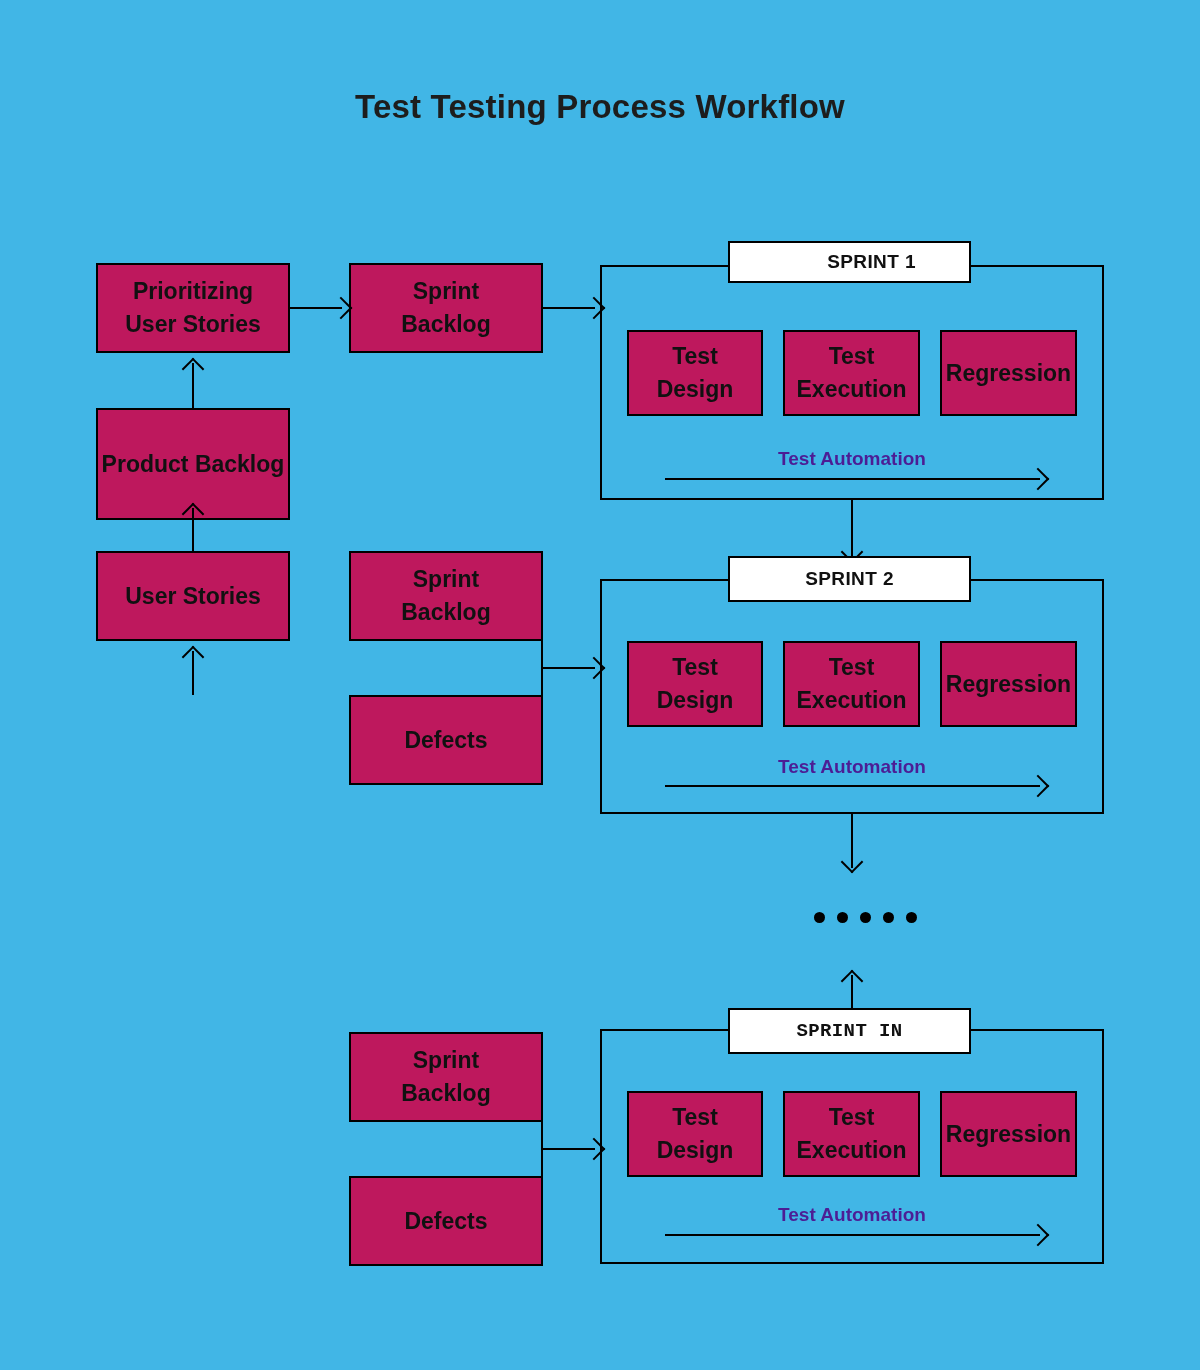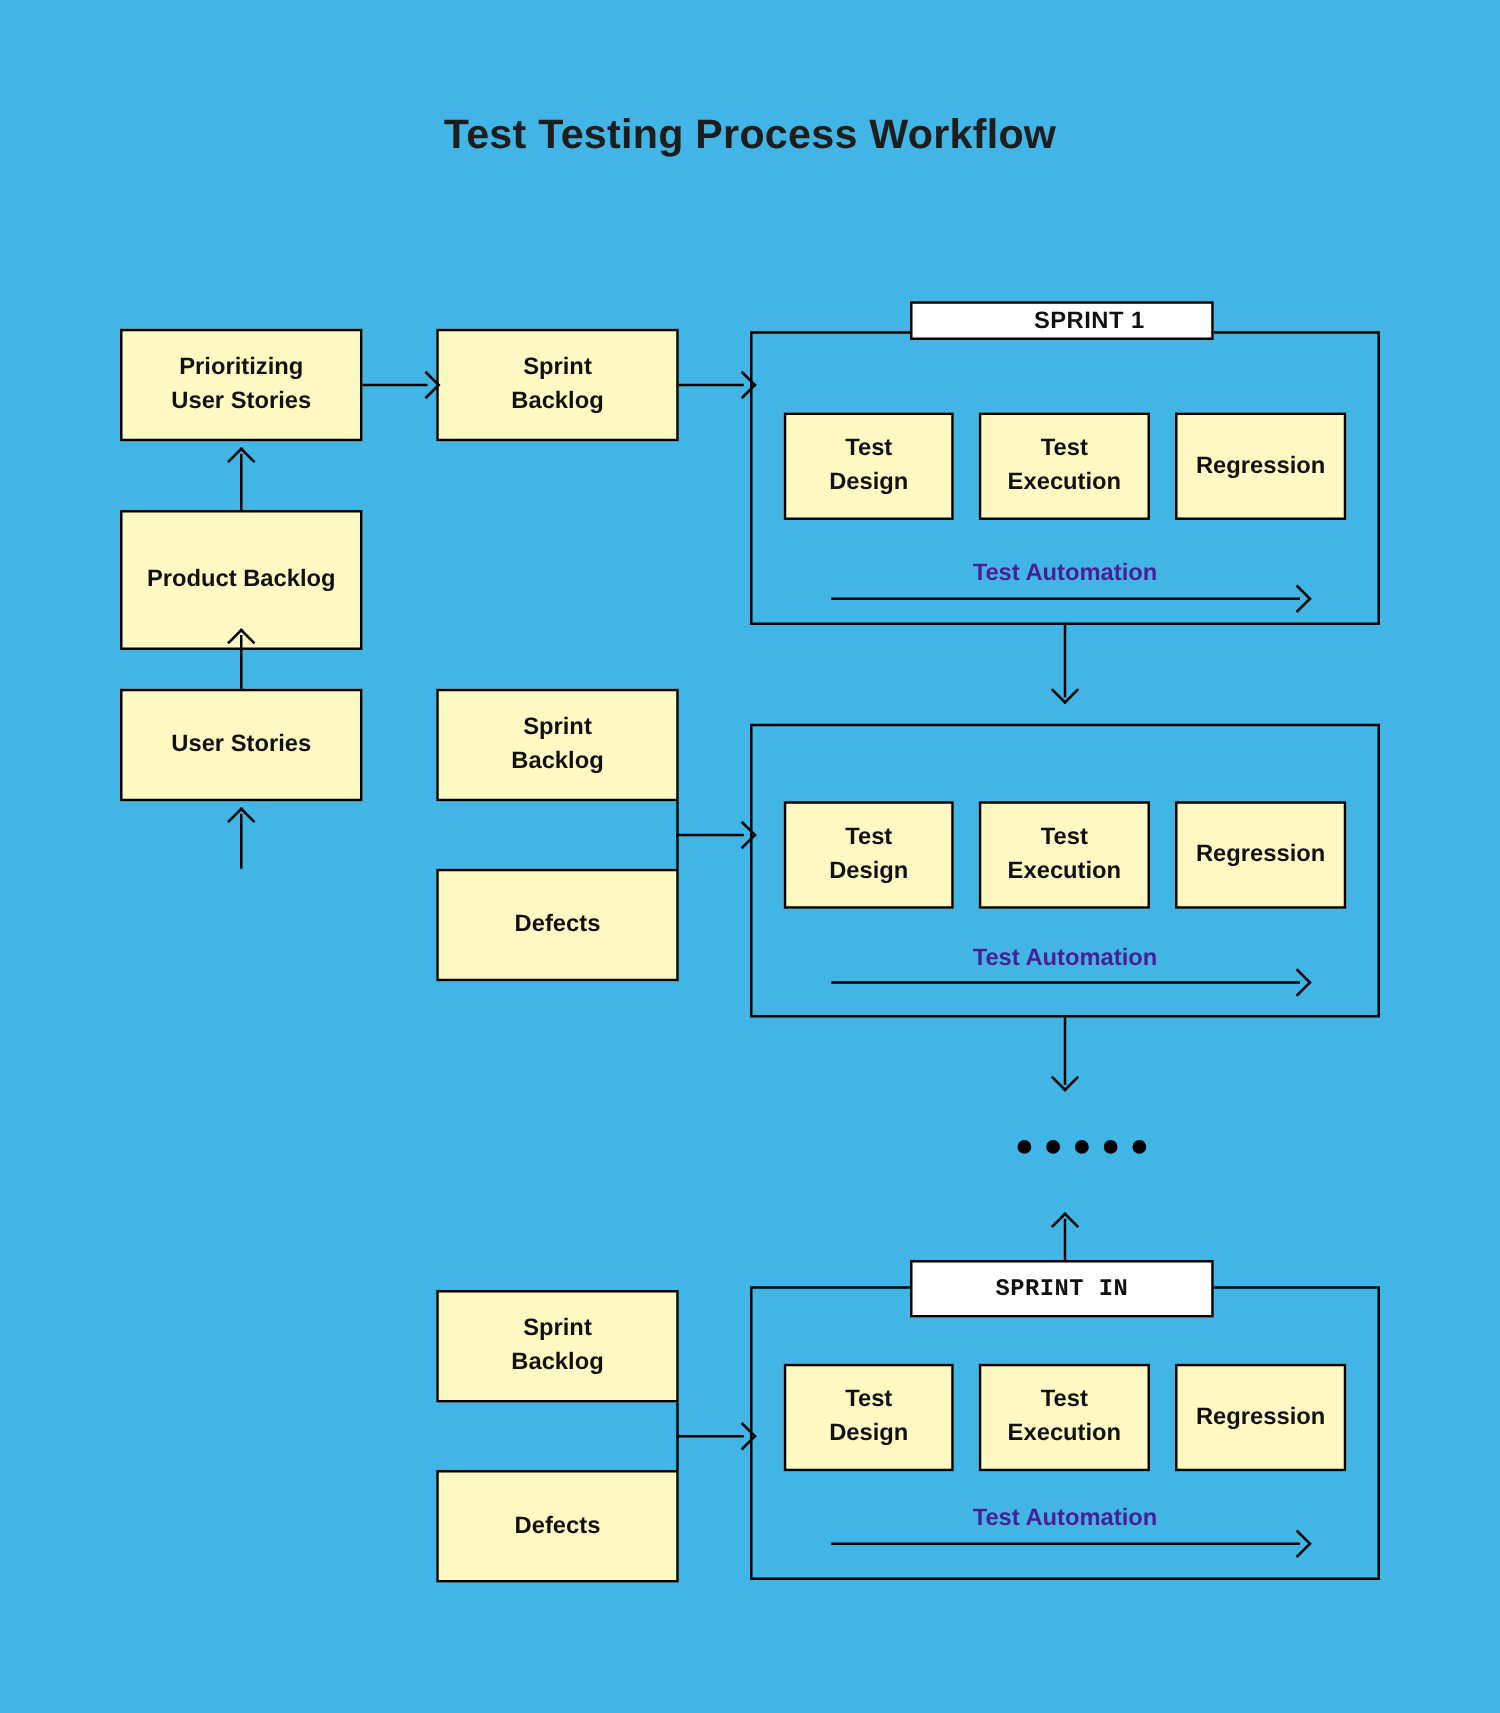--- a/index.html
+++ b/index.html
@@ -27,29 +27,29 @@
     text-align: center;
     font-size: 33px;
     font-weight: bold;
     color: #1d1d1d;
     letter-spacing: 0.2px;
   }
 
   
   .box {
     position: absolute;
-    background: #fef9c3;
+    background: #be185d;
     border: 2px solid #000;
     box-sizing: border-box;
     display: flex;
     flex-direction: column;
     align-items: center;
     justify-content: center;
     color: #111;
-    font-size: 19px;
+    font-size: 23px;
     font-weight: bold;
     line-height: 1.42;
     text-align: center;
   }
   .box .ln { display: block; }
 
   
   .panel {
     position: absolute;
     border: 2px solid #000;
@@ -178,21 +178,21 @@
 
   <div class="box" style="left:349px; top:1176px; width:194px; height:90px;">
     <span class="ln">Defects</span>
   </div>
 
   <div class="vline" style="left:541px; top:1122px; height:54px;"></div>
   <div class="hline" style="left:541px; top:1148px; width:54px;"></div>
   <div class="chev right" style="left:586px; top:1141px;"></div>
 
   <div class="panel" style="left:600px; top:265px; width:504px; height:235px;"></div>
-  <div class="sprint-tab" style="left:728px; top:241px; width:243px; height:31px;padding-left:44px;">
+  <div class="sprint-tab" style="left:728px; top:241px; width:243px; height:42px;padding-left:44px;">
     <span>SPRINT 1</span>
   </div>
 
   <div class="box" style="left:627px; top:330px; width:136px; height:86px;">
     <span class="ln">Test</span>
     <span class="ln">Design</span>
   </div>
   <div class="box" style="left:783px; top:330px; width:137px; height:86px;">
     <span class="ln">Test</span>
     <span class="ln">Execution</span>
@@ -204,20 +204,23 @@
   <div class="ta-label" style="left:600px; top:448px; width:504px;">
     <span>Test Automation</span>
   </div>
   <div class="hline" style="left:665px; top:478px; width:375px;"></div>
   <div class="chev right" style="left:1030px; top:471px;"></div>
 
   <div class="vline" style="left:851px; top:500px; height:58px;"></div>
   <div class="chev down" style="left:844px; top:544px;"></div>
 
   <div class="panel" style="left:600px; top:579px; width:504px; height:235px;"></div>
+  <div class="sprint-tab" style="left:728px; top:556px; width:243px; height:46px;">
+    <span>SPRINT 2</span>
+  </div>
 
   <div class="box" style="left:627px; top:641px; width:136px; height:86px;">
     <span class="ln">Test</span>
     <span class="ln">Design</span>
   </div>
   <div class="box" style="left:783px; top:641px; width:137px; height:86px;">
     <span class="ln">Test</span>
     <span class="ln">Execution</span>
   </div>
   <div class="box" style="left:940px; top:641px; width:137px; height:86px;">

